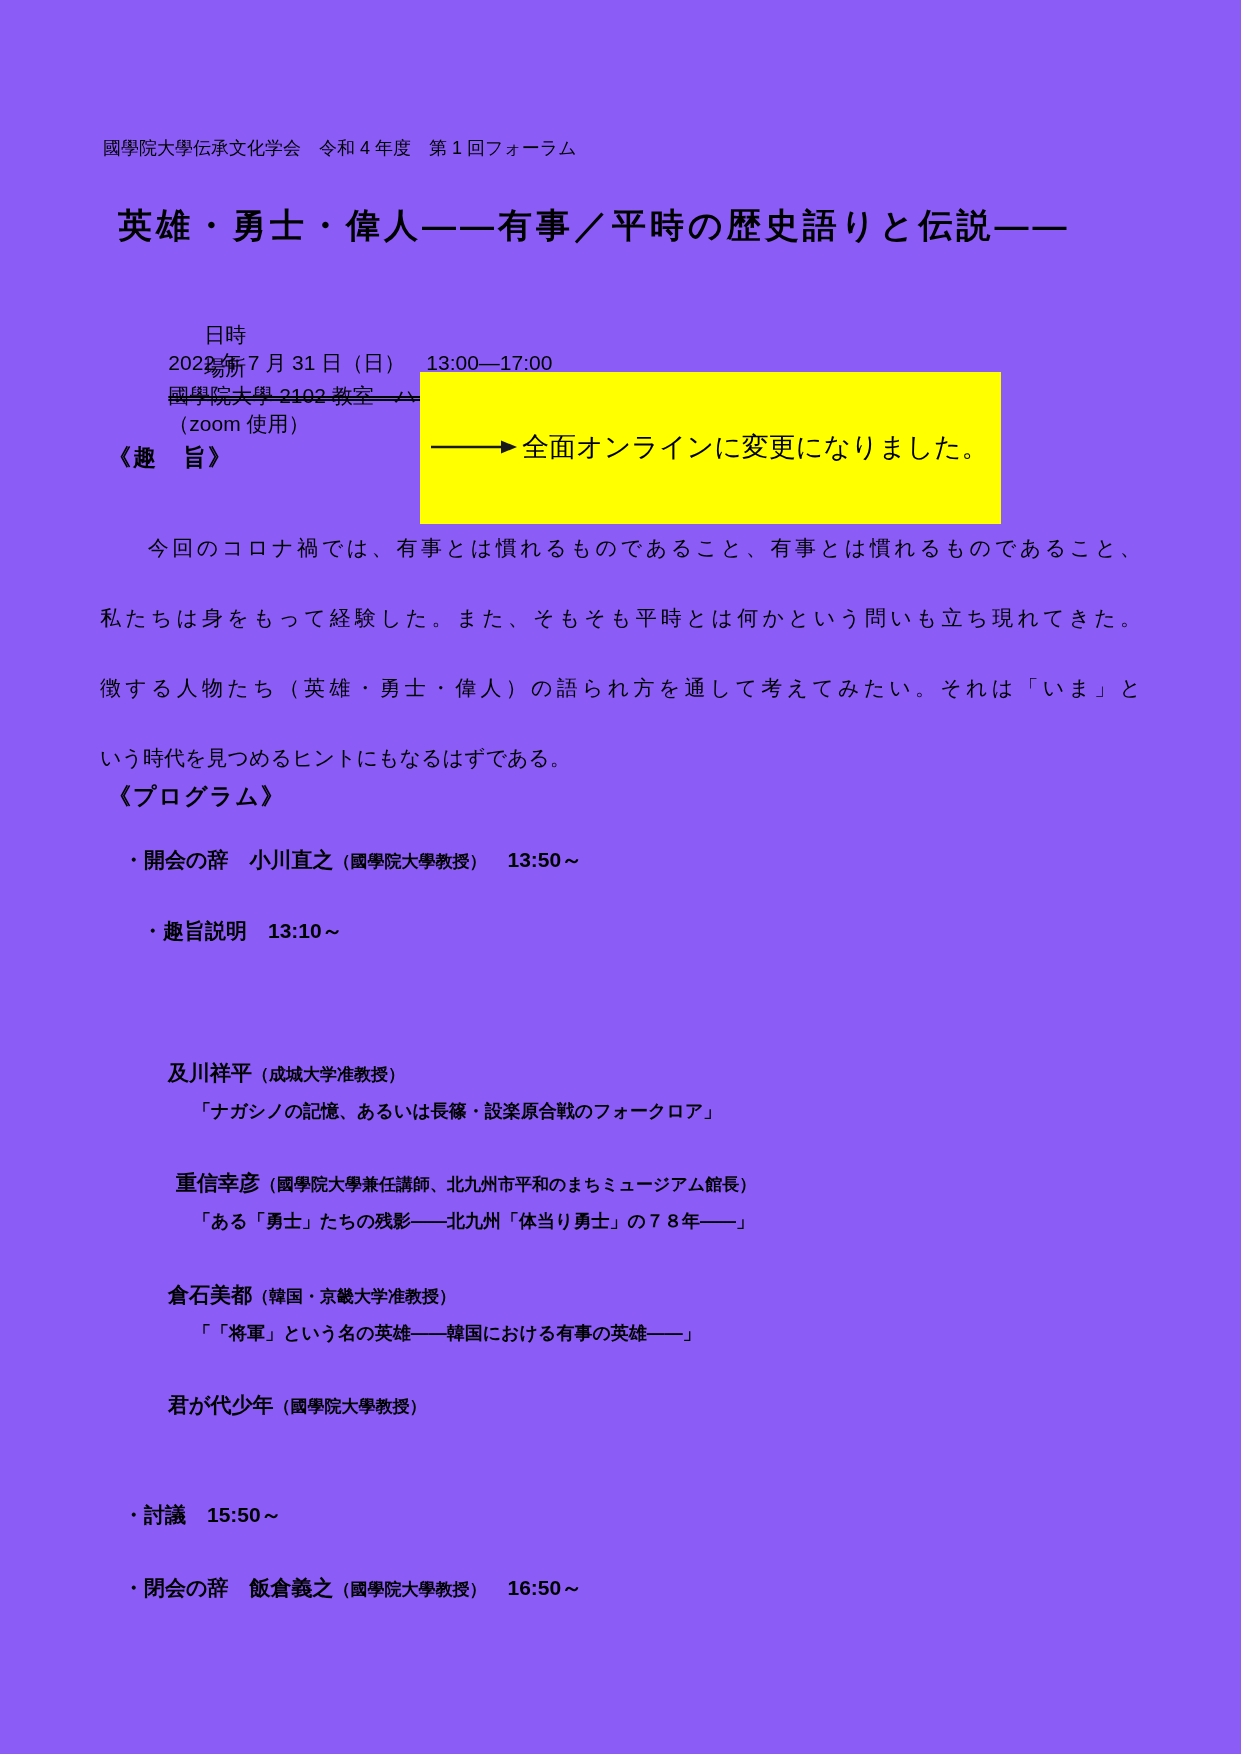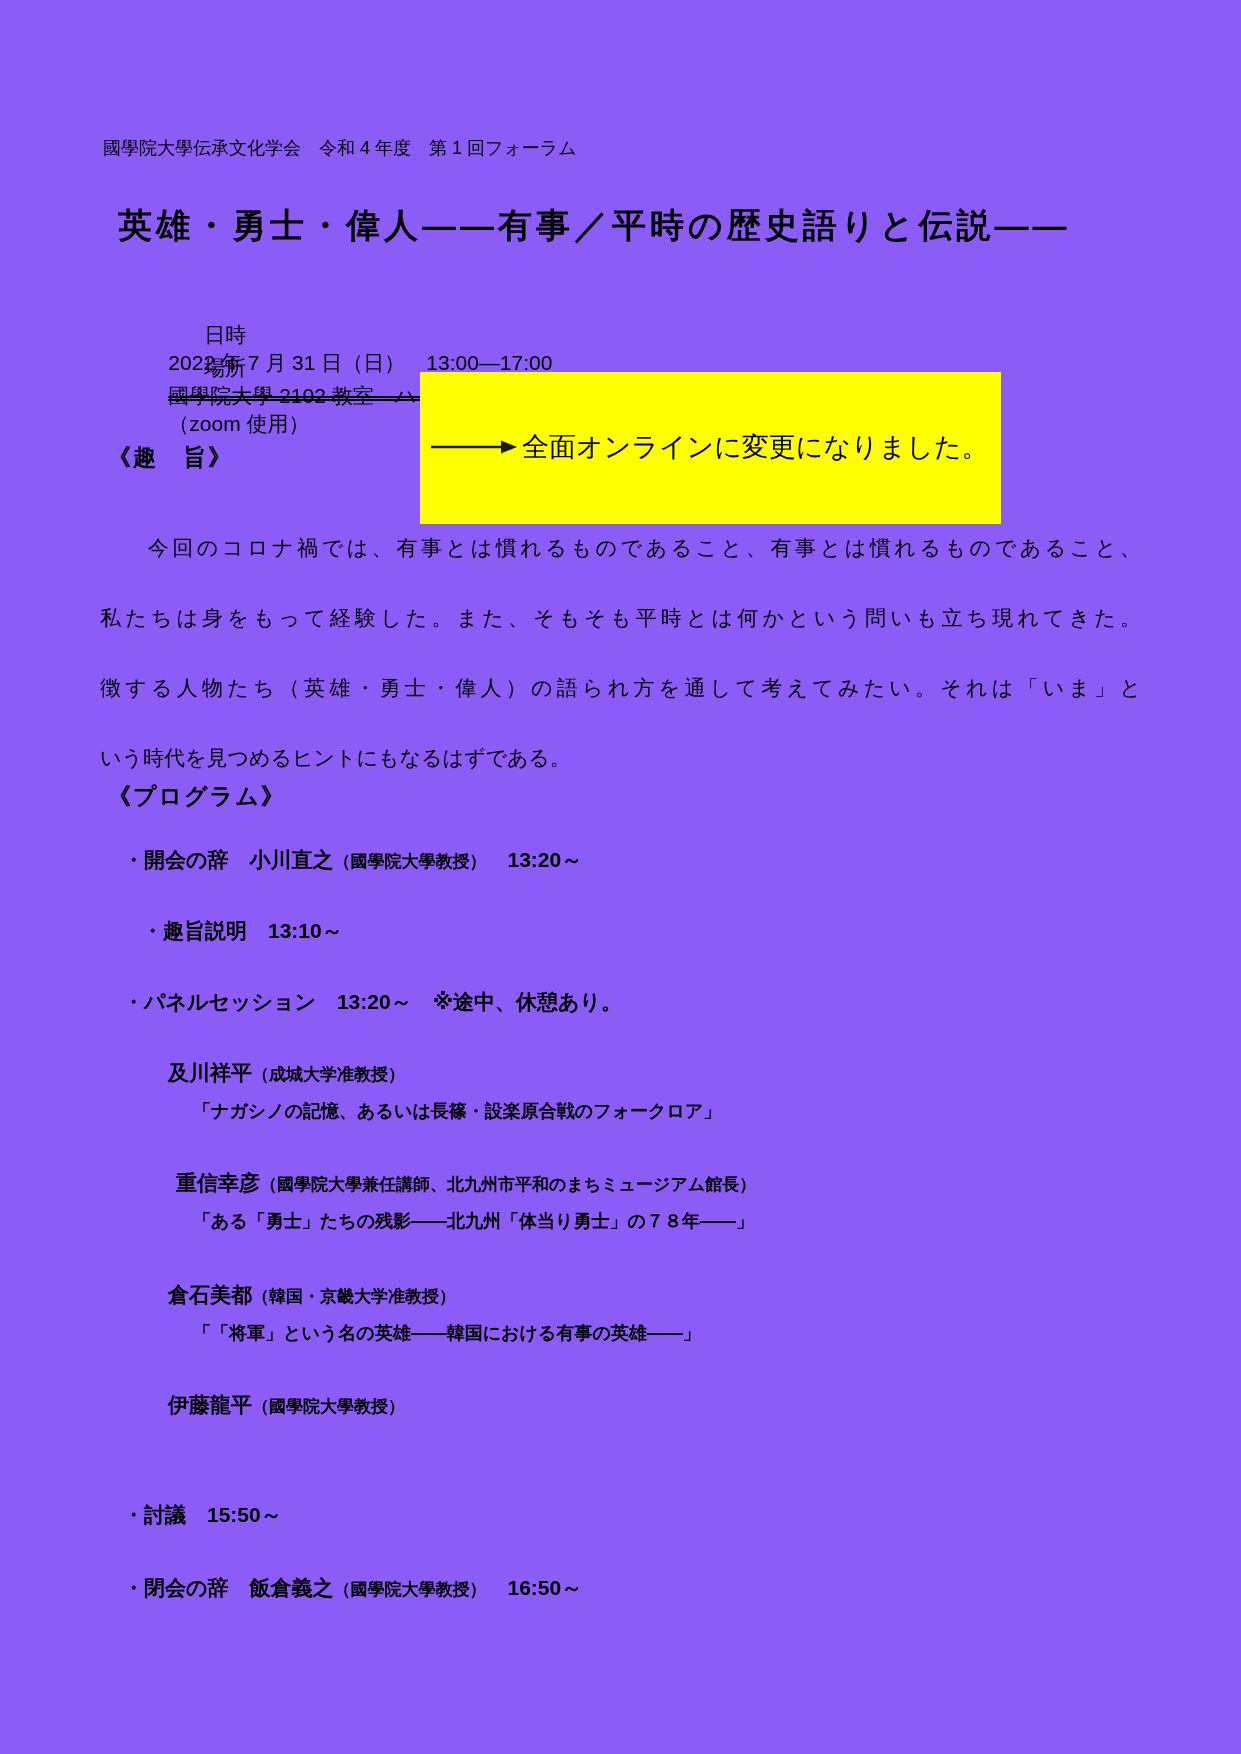--- a/index.html
+++ b/index.html
@@ -108,34 +108,33 @@
 
   <div class="abs purpose-para">
     <div class="p-line first">　今回のコロナ禍では、有事とは慣れるものであること、有事とは慣れるものであること、</div>
     <div class="p-line">私たちは身をもって経験した。また、そもそも平時とは何かという問いも立ち現れてきた。</div>
     <div class="p-line">徴する人物たち（英雄・勇士・偉人）の語られ方を通して考えてみたい。それは「いま」と</div>
     <div class="p-line final">いう時代を見つめるヒントにもなるはずである。</div>
   </div>
 
   <div class="abs section-heading program-heading">《プログラム》</div>
 
-  <div class="abs prog-line it-opening"><span>・開会の辞　小川直之</span><span class="affil">（國學院大學教授）</span><span>　13:20～</span></div>
+  <div class="abs prog-line it-opening"><span>・開会の辞　小川直之</span><span class="affil">（國學院大學教授）</span><span>　13:50～</span></div>
 
   <div class="abs prog-line it-overview">・趣旨説明　13:10～</div>
 
-  <div class="abs prog-line it-panel">・パネルセッション　13:20～　※途中、休憩あり。</div>
 
   <div class="abs speaker-name sp1-name"><span>及川祥平</span><span class="affil">（成城大学准教授）</span></div>
   <div class="abs talk-title sp1-title">「ナガシノの記憶、あるいは長篠・設楽原合戦のフォークロア」</div>
 
   <div class="abs speaker-name sp2-name"><span>重信幸彦</span><span class="affil">（國學院大學兼任講師、北九州市平和のまちミュージアム館長）</span></div>
   <div class="abs talk-title sp2-title">「ある「勇士」たちの残影――北九州「体当り勇士」の７８年――」</div>
 
   <div class="abs speaker-name sp3-name"><span>倉石美都</span><span class="affil">（韓国・京畿大学准教授）</span></div>
   <div class="abs talk-title sp3-title">「「将軍」という名の英雄――韓国における有事の英雄――」</div>
 
-  <div class="abs speaker-name sp4-name"><span>伊藤龍平</span><span class="affil">（國學院大學教授）</span></div>
+  <div class="abs speaker-name sp4-name"><span>君が代少年</span><span class="affil">（國學院大學教授）</span></div>
 
   <div class="abs prog-line it-discussion">・討議　15:50～</div>
 
   <div class="abs prog-line it-closing"><span>・閉会の辞　飯倉義之</span><span class="affil">（國學院大學教授）</span><span>　16:50～</span></div>
 
 </div>
 
 </body></html>

